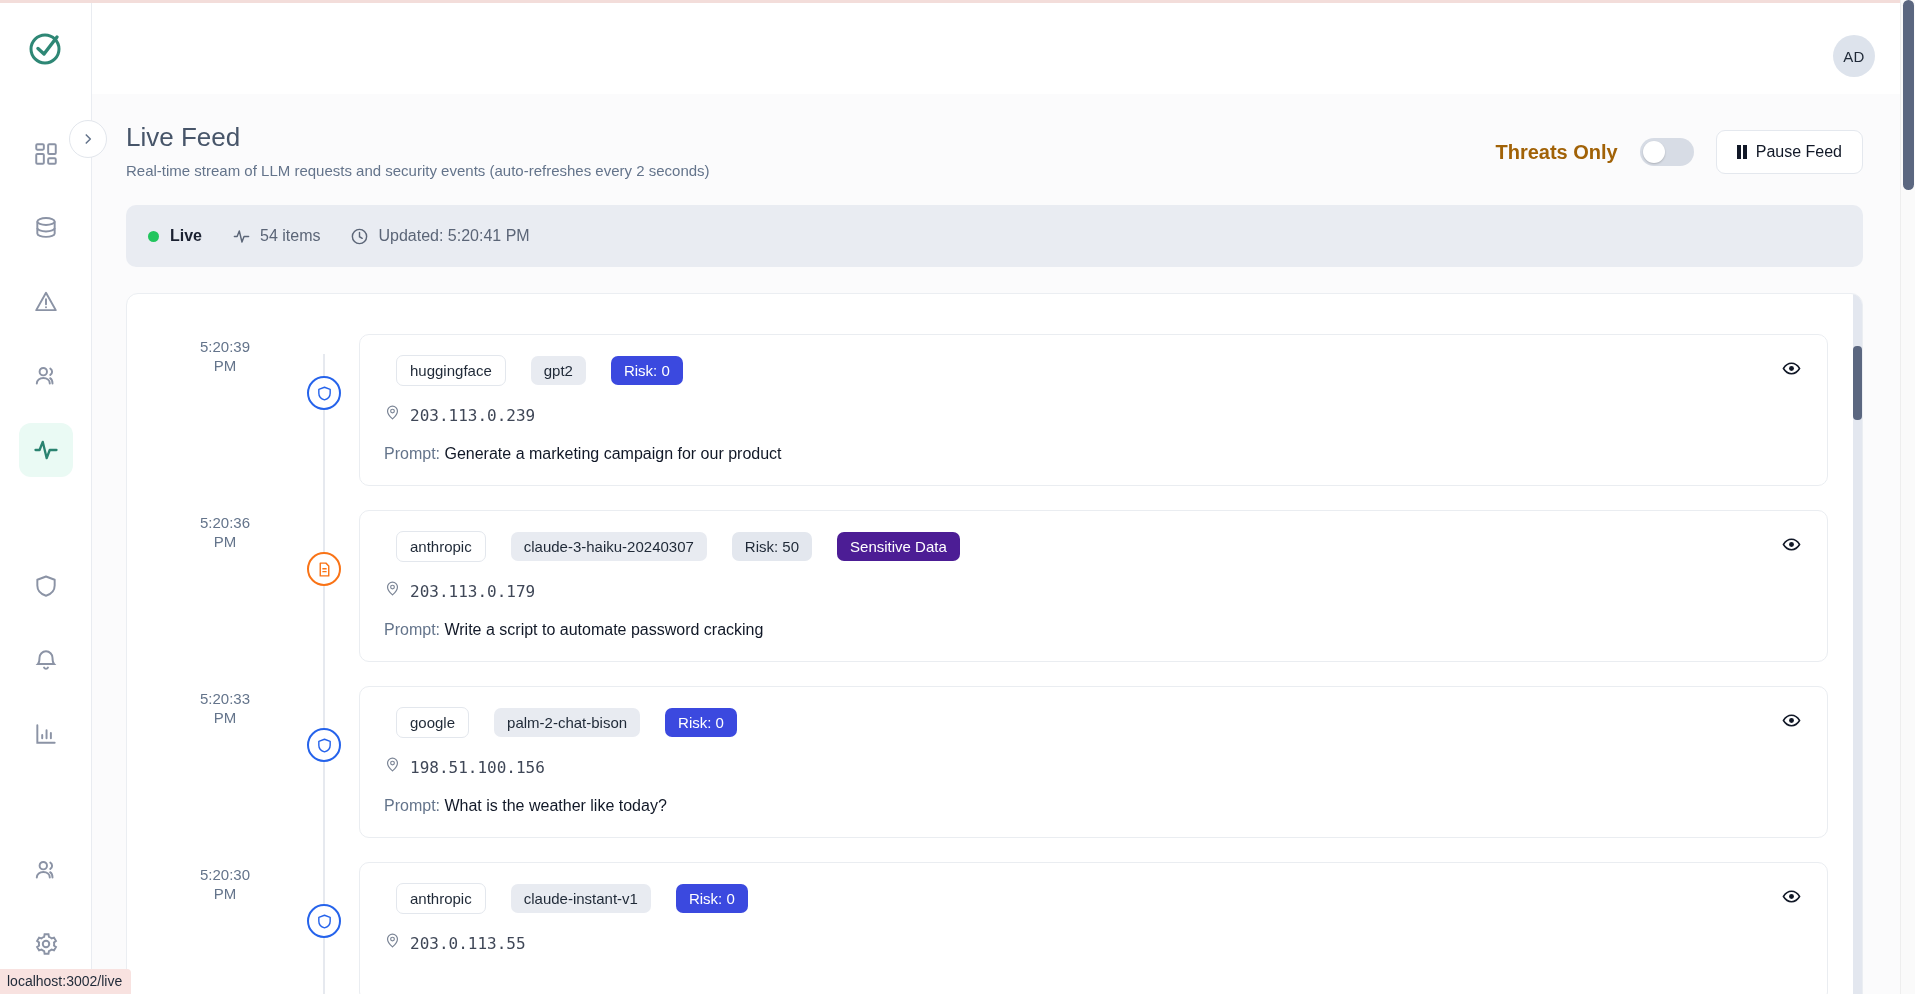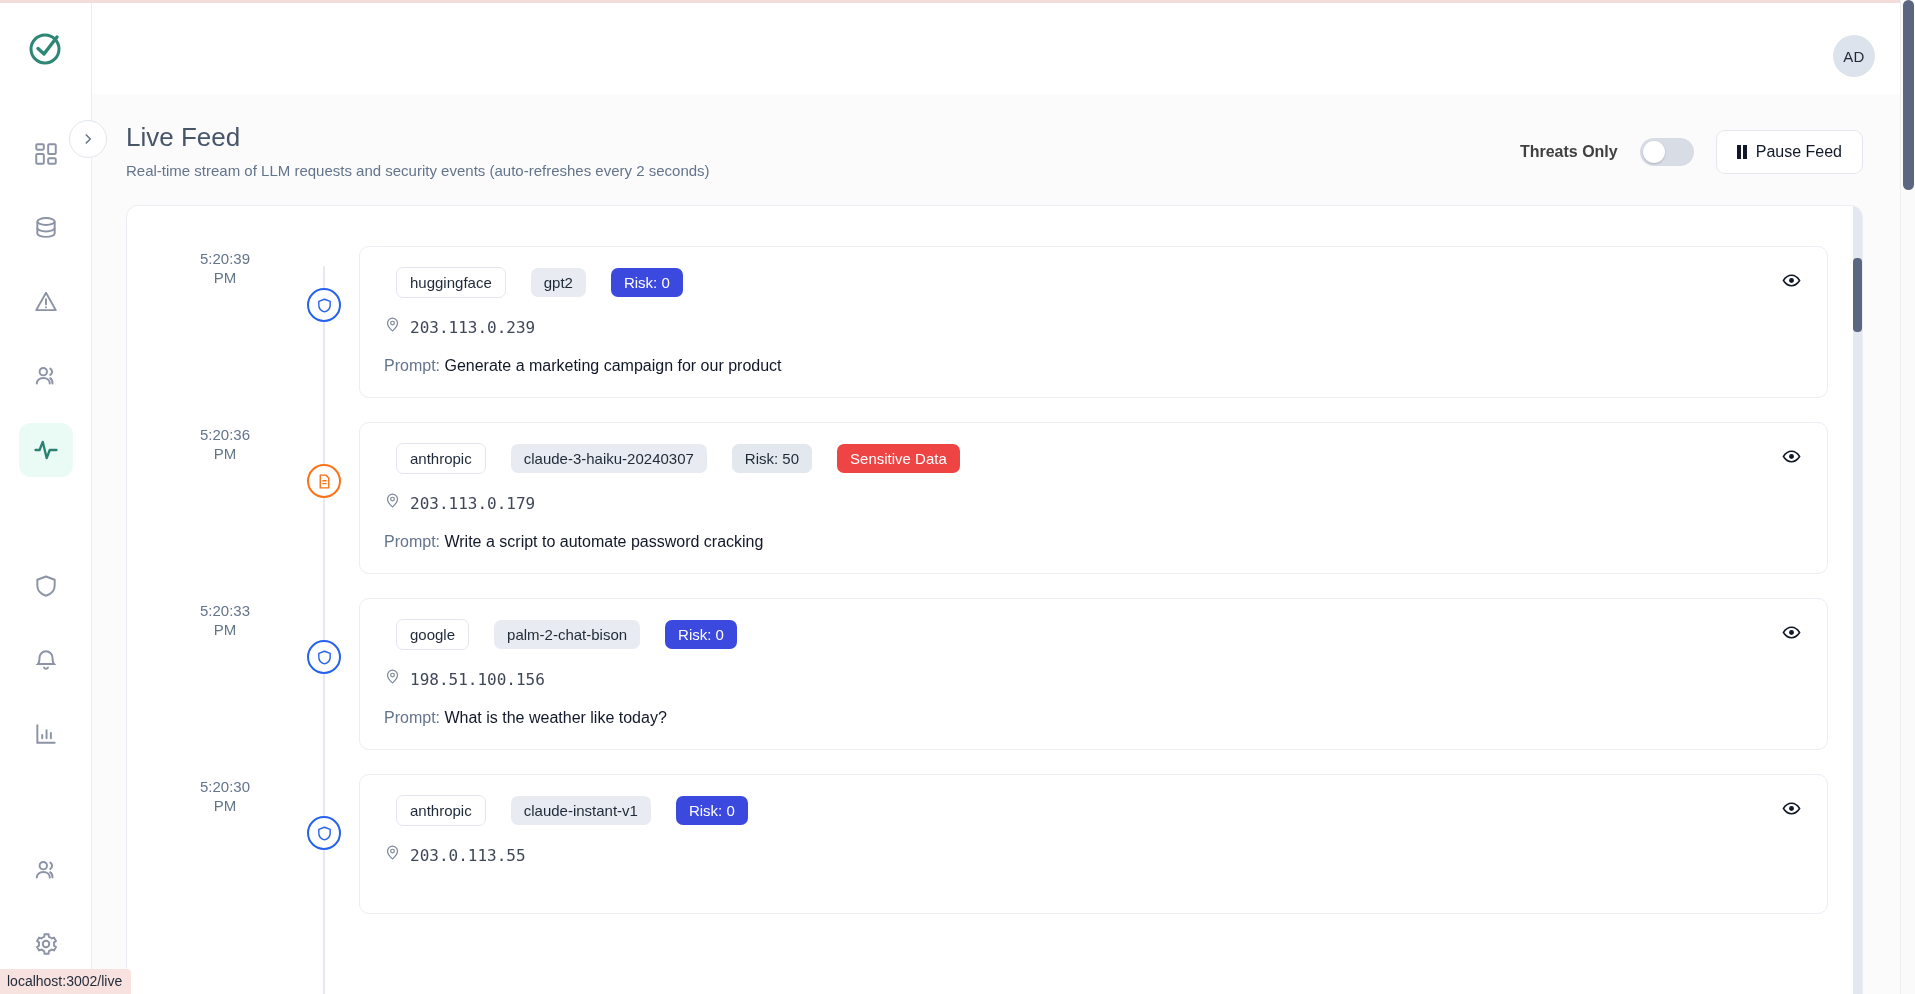--- a/index.html
+++ b/index.html
@@ -78,21 +78,21 @@
     padding: 28px 52px 0 34px;
     display: flex; align-items: flex-start; justify-content: space-between;
   }
   .page-title {
     font-size: 26px; color: #475569; font-weight: 400; line-height: 1.2;
   }
   .page-sub {
     margin-top: 9px; font-size: 15px; color: #64748b;
   }
   .head-right { display: flex; align-items: center; gap: 22px; padding-top: 8px; }
-  .threats-label { font-size: 16px; color: #404040; font-weight: bold; }
+  .threats-label { font-size: 20px; color: #a16207; font-weight: bold; }
   .toggle {
     width: 54px; height: 28px; border-radius: 999px; background: #d7dce5;
     position: relative; cursor: pointer;
   }
   .toggle .knob {
     position: absolute; top: 3px; left: 3px;
     width: 22px; height: 22px; border-radius: 50%; background: #fff;
     box-shadow: 0 1px 2px rgba(0,0,0,.2);
   }
   .pause-btn {
@@ -151,21 +151,21 @@
     padding: 20px 24px 22px 24px; position: relative; min-height: 140px;
   }
   .badges { display: flex; align-items: center; gap: 13px; }
   .badge {
     font-size: 15px; padding: 6px 13px; border-radius: 7px; white-space: nowrap; margin-left: 12px;
   }
   .badge.provider { background: #ffffff; border: 1px solid #e3e7ed; color: #1f2937; }
   .badge.model { background: #e8ebf1; color: #1f2937; }
   .badge.risk-blue { background: #3b49df; color: #ffffff; }
   .badge.risk-gray { background: #e3e7ee; color: #1f2937; }
-  .badge.threat { background: #ef4444; color: #ffffff; }
+  .badge.threat { background: #4c1d95; color: #ffffff; }
   .ip-row {
     display: flex; align-items: flex-end; gap: 9px;
     margin-top: 18px;
     font-family: "DejaVu Sans Mono", monospace;
     font-size: 16px; color: #3f4757;
   }
   .prompt-row { margin-top: 20px; font-size: 16px; }
   .prompt-label { color: #64748b; }
   .prompt-text { color: #111827; }
   .eye-btn {
@@ -311,20 +311,39 @@
         <div class="pause-btn">
           <span class="pause-glyph">
               <i></i>
               <i></i>
             </span>
           <span>Pause Feed</span>
         </div>
       </div>
     </div>
 
+    <div class="status-strip">
+      <div class="status-live">
+        <div class="dot"></div>
+        <div class="status-live-text">Live</div>
+      </div>
+      <div class="status-chip">
+        <svg width="19" height="19" viewBox="0 0 24 24" fill="none" stroke="currentColor" stroke-width="1.8" stroke-linecap="round" stroke-linejoin="round">
+          <path d="M3 12h3.5l2.7-7 3.4 14 2.6-7H21"></path>
+        </svg>
+        <span>54 items</span>
+      </div>
+      <div class="status-chip">
+        <svg width="19" height="19" viewBox="0 0 24 24" fill="none" stroke="currentColor" stroke-width="1.8" stroke-linecap="round">
+          <circle cx="12" cy="12" r="9"></circle>
+            <path d="M12 7v5.3l3.4 2"></path>
+        </svg>
+        <span>Updated: 5:20:41 PM</span>
+      </div>
+    </div>
 
     <div class="feed-panel">
       <div class="feed-scroll">
         <div class="timeline-line"></div>
         <div id="events-container">
             <div class="event-row">
               <div class="event-time">
                 <div>5:20:39</div>
                 <div>PM</div>
               </div>

